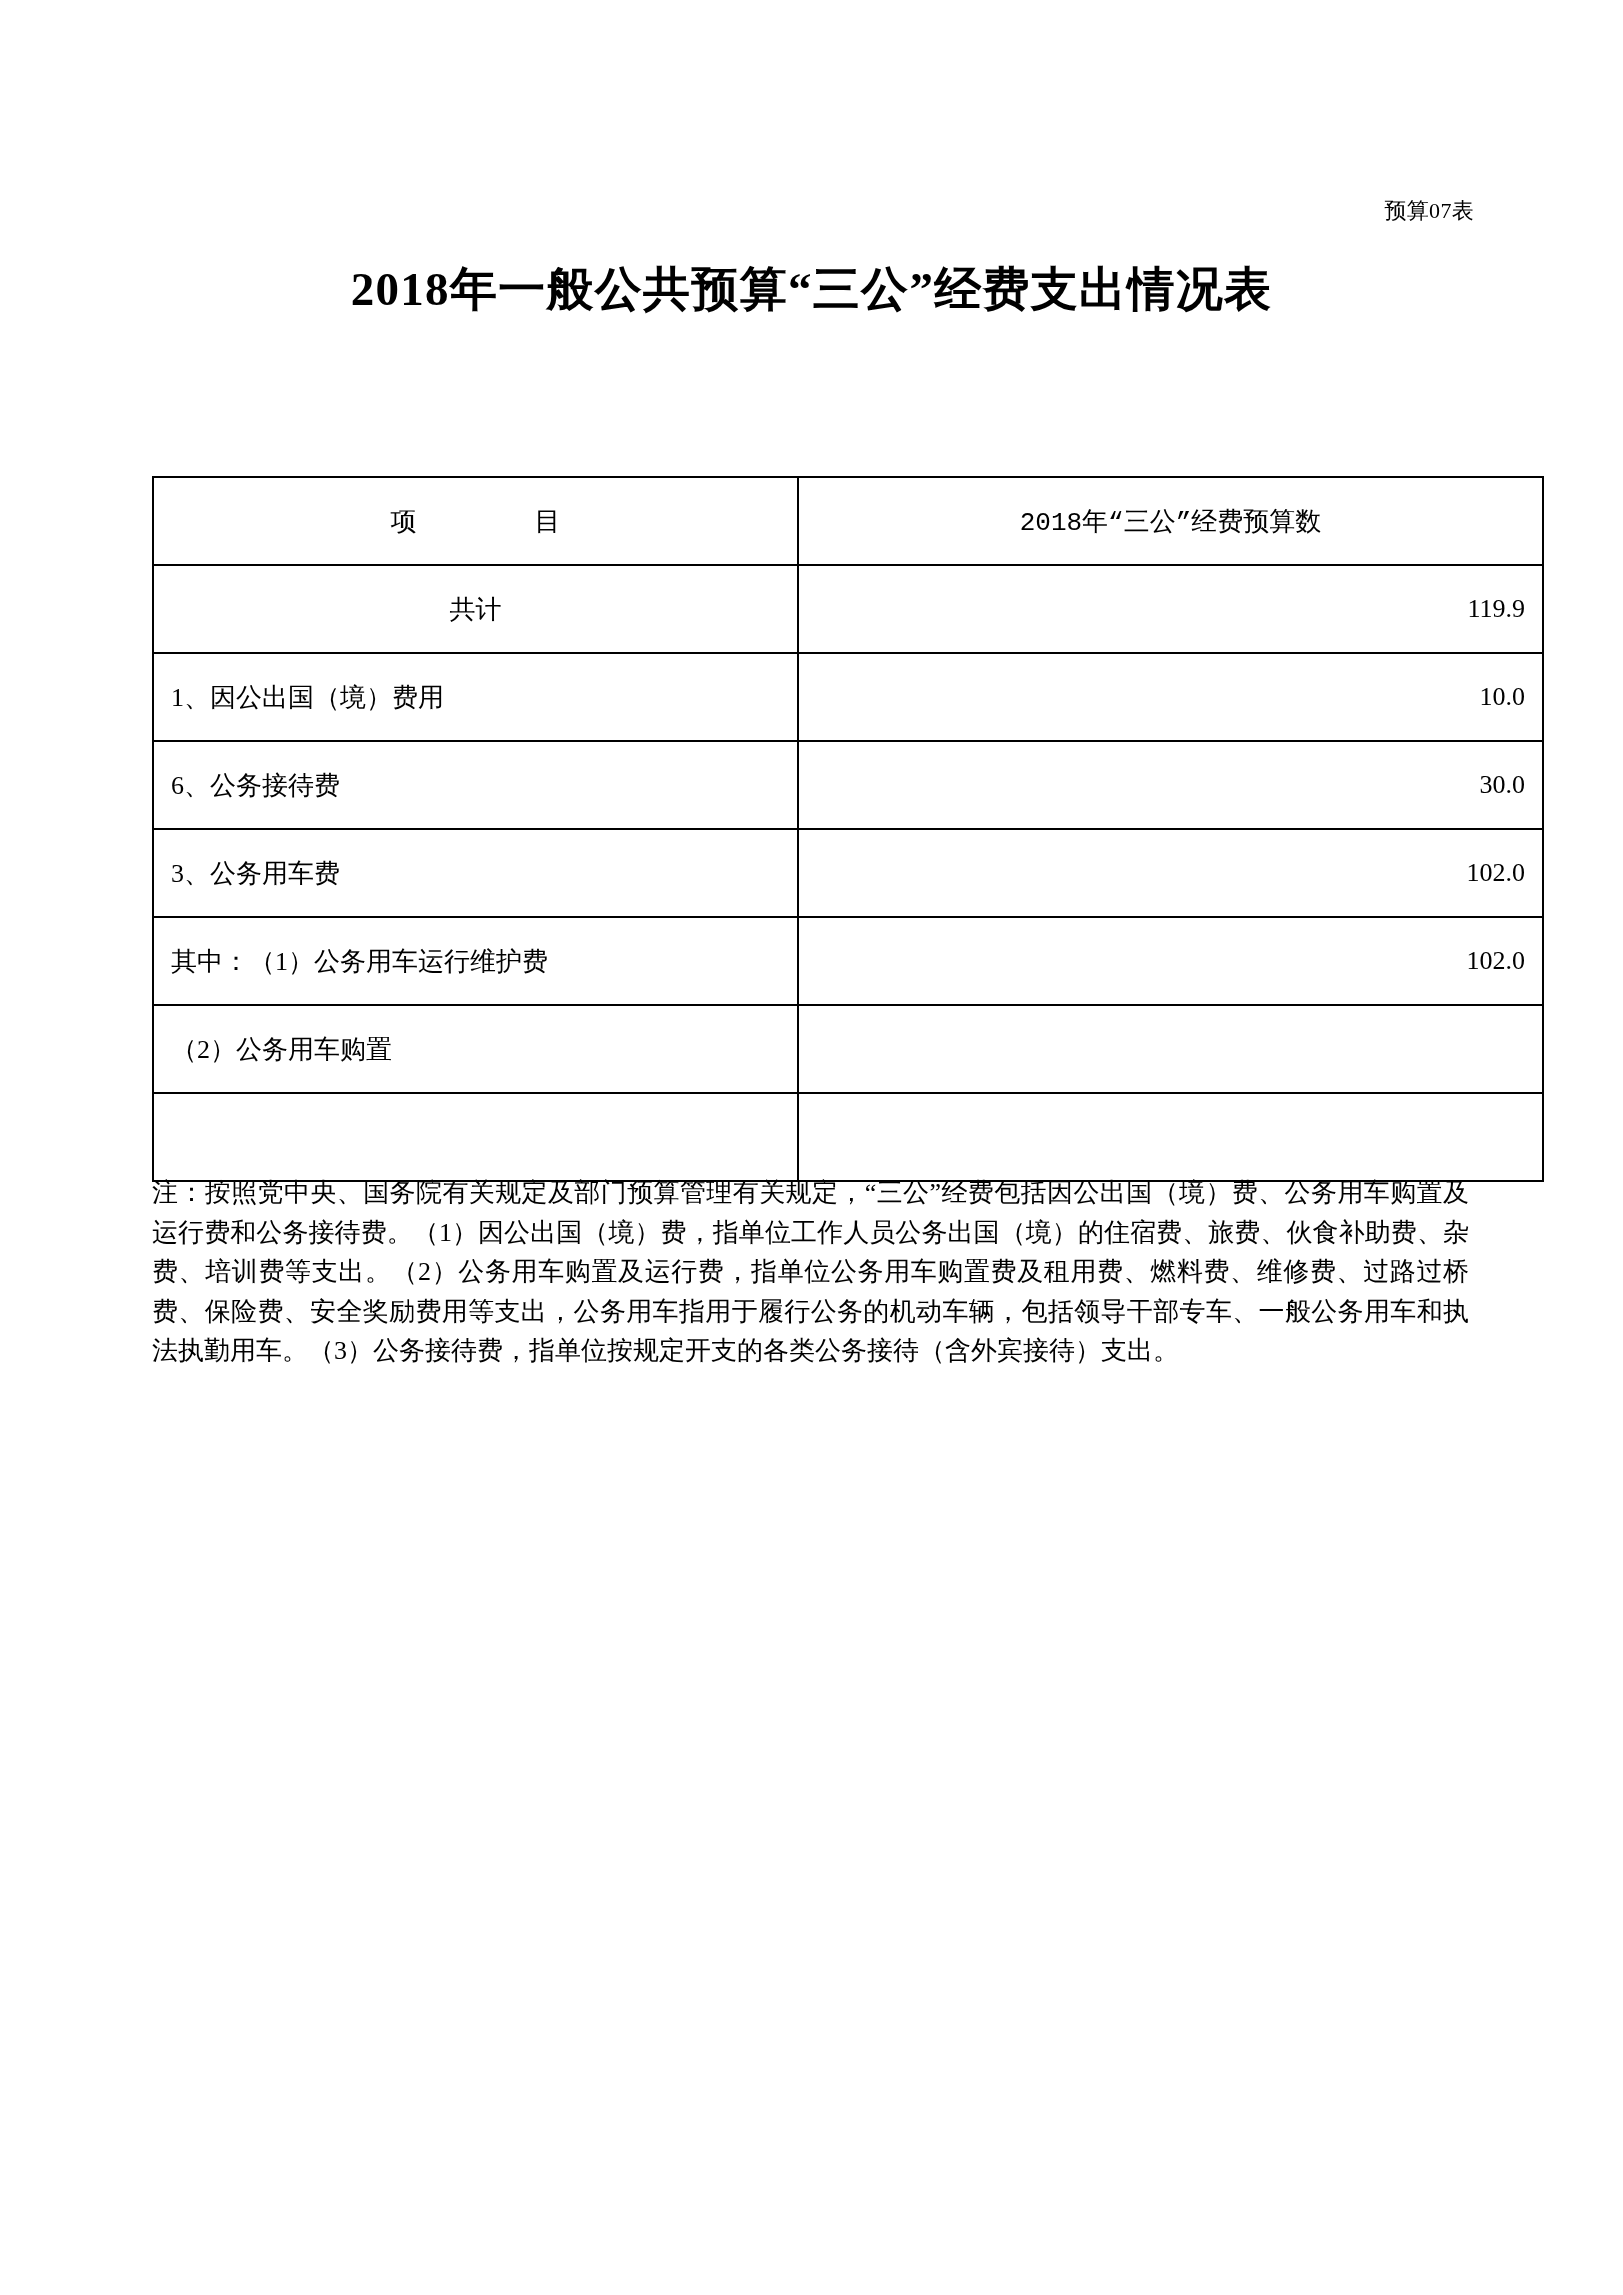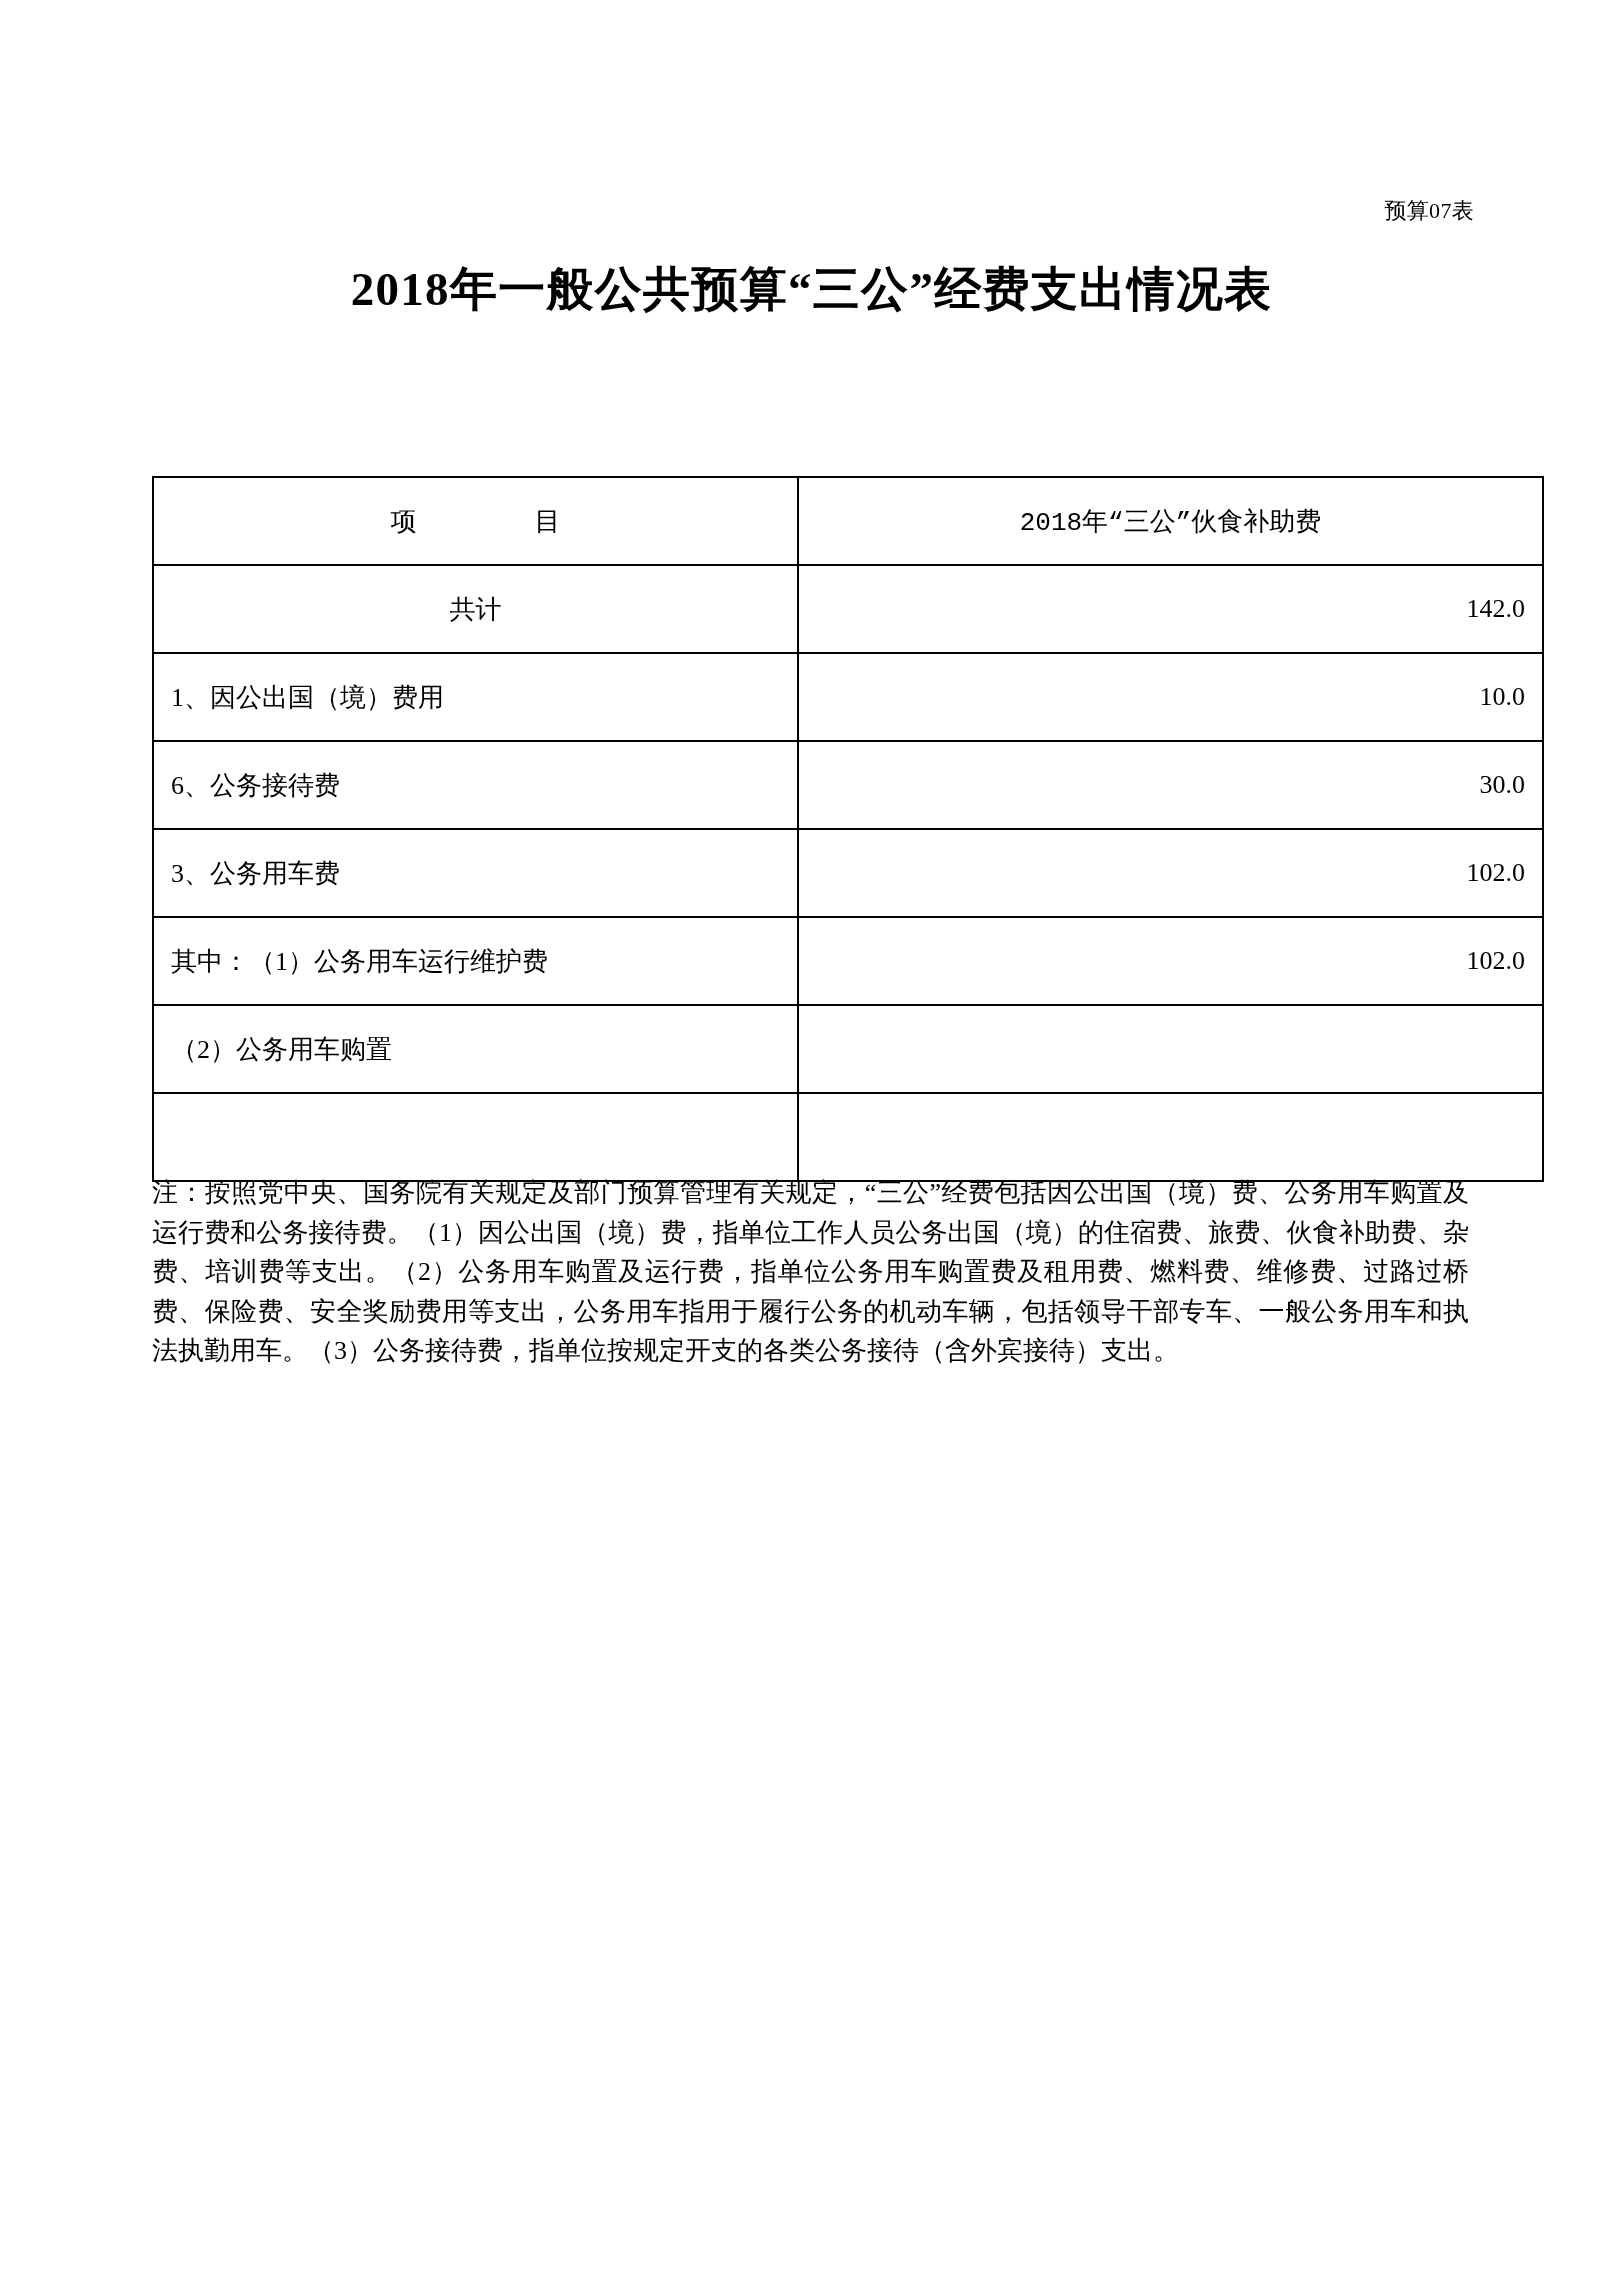--- a/index.html
+++ b/index.html
@@ -107,26 +107,26 @@
 
   <div class="doc-title">2018年一般公共预算“三公”经费支出情况表</div>
 
 
   <table class="budget">
     <tbody>
       <tr>
         <td class="col-item center header-cell">
           <span class="header-item-text">项　　目</span>
         </td>
-        <td class="col-val center header-cell">2018年“三公”伙食补助费</td>
+        <td class="col-val center header-cell">2018年“三公”经费预算数</td>
       </tr>
 
       <tr>
         <td class="col-item center">共计</td>
-        <td class="col-val right">142.0</td>
+        <td class="col-val right">119.9</td>
       </tr>
 
       <tr>
         <td class="col-item left indent1">1、因公出国（境）费用</td>
         <td class="col-val right">10.0</td>
       </tr>
 
       <tr>
         <td class="col-item left indent1">6、公务接待费</td>
         <td class="col-val right">30.0</td>

